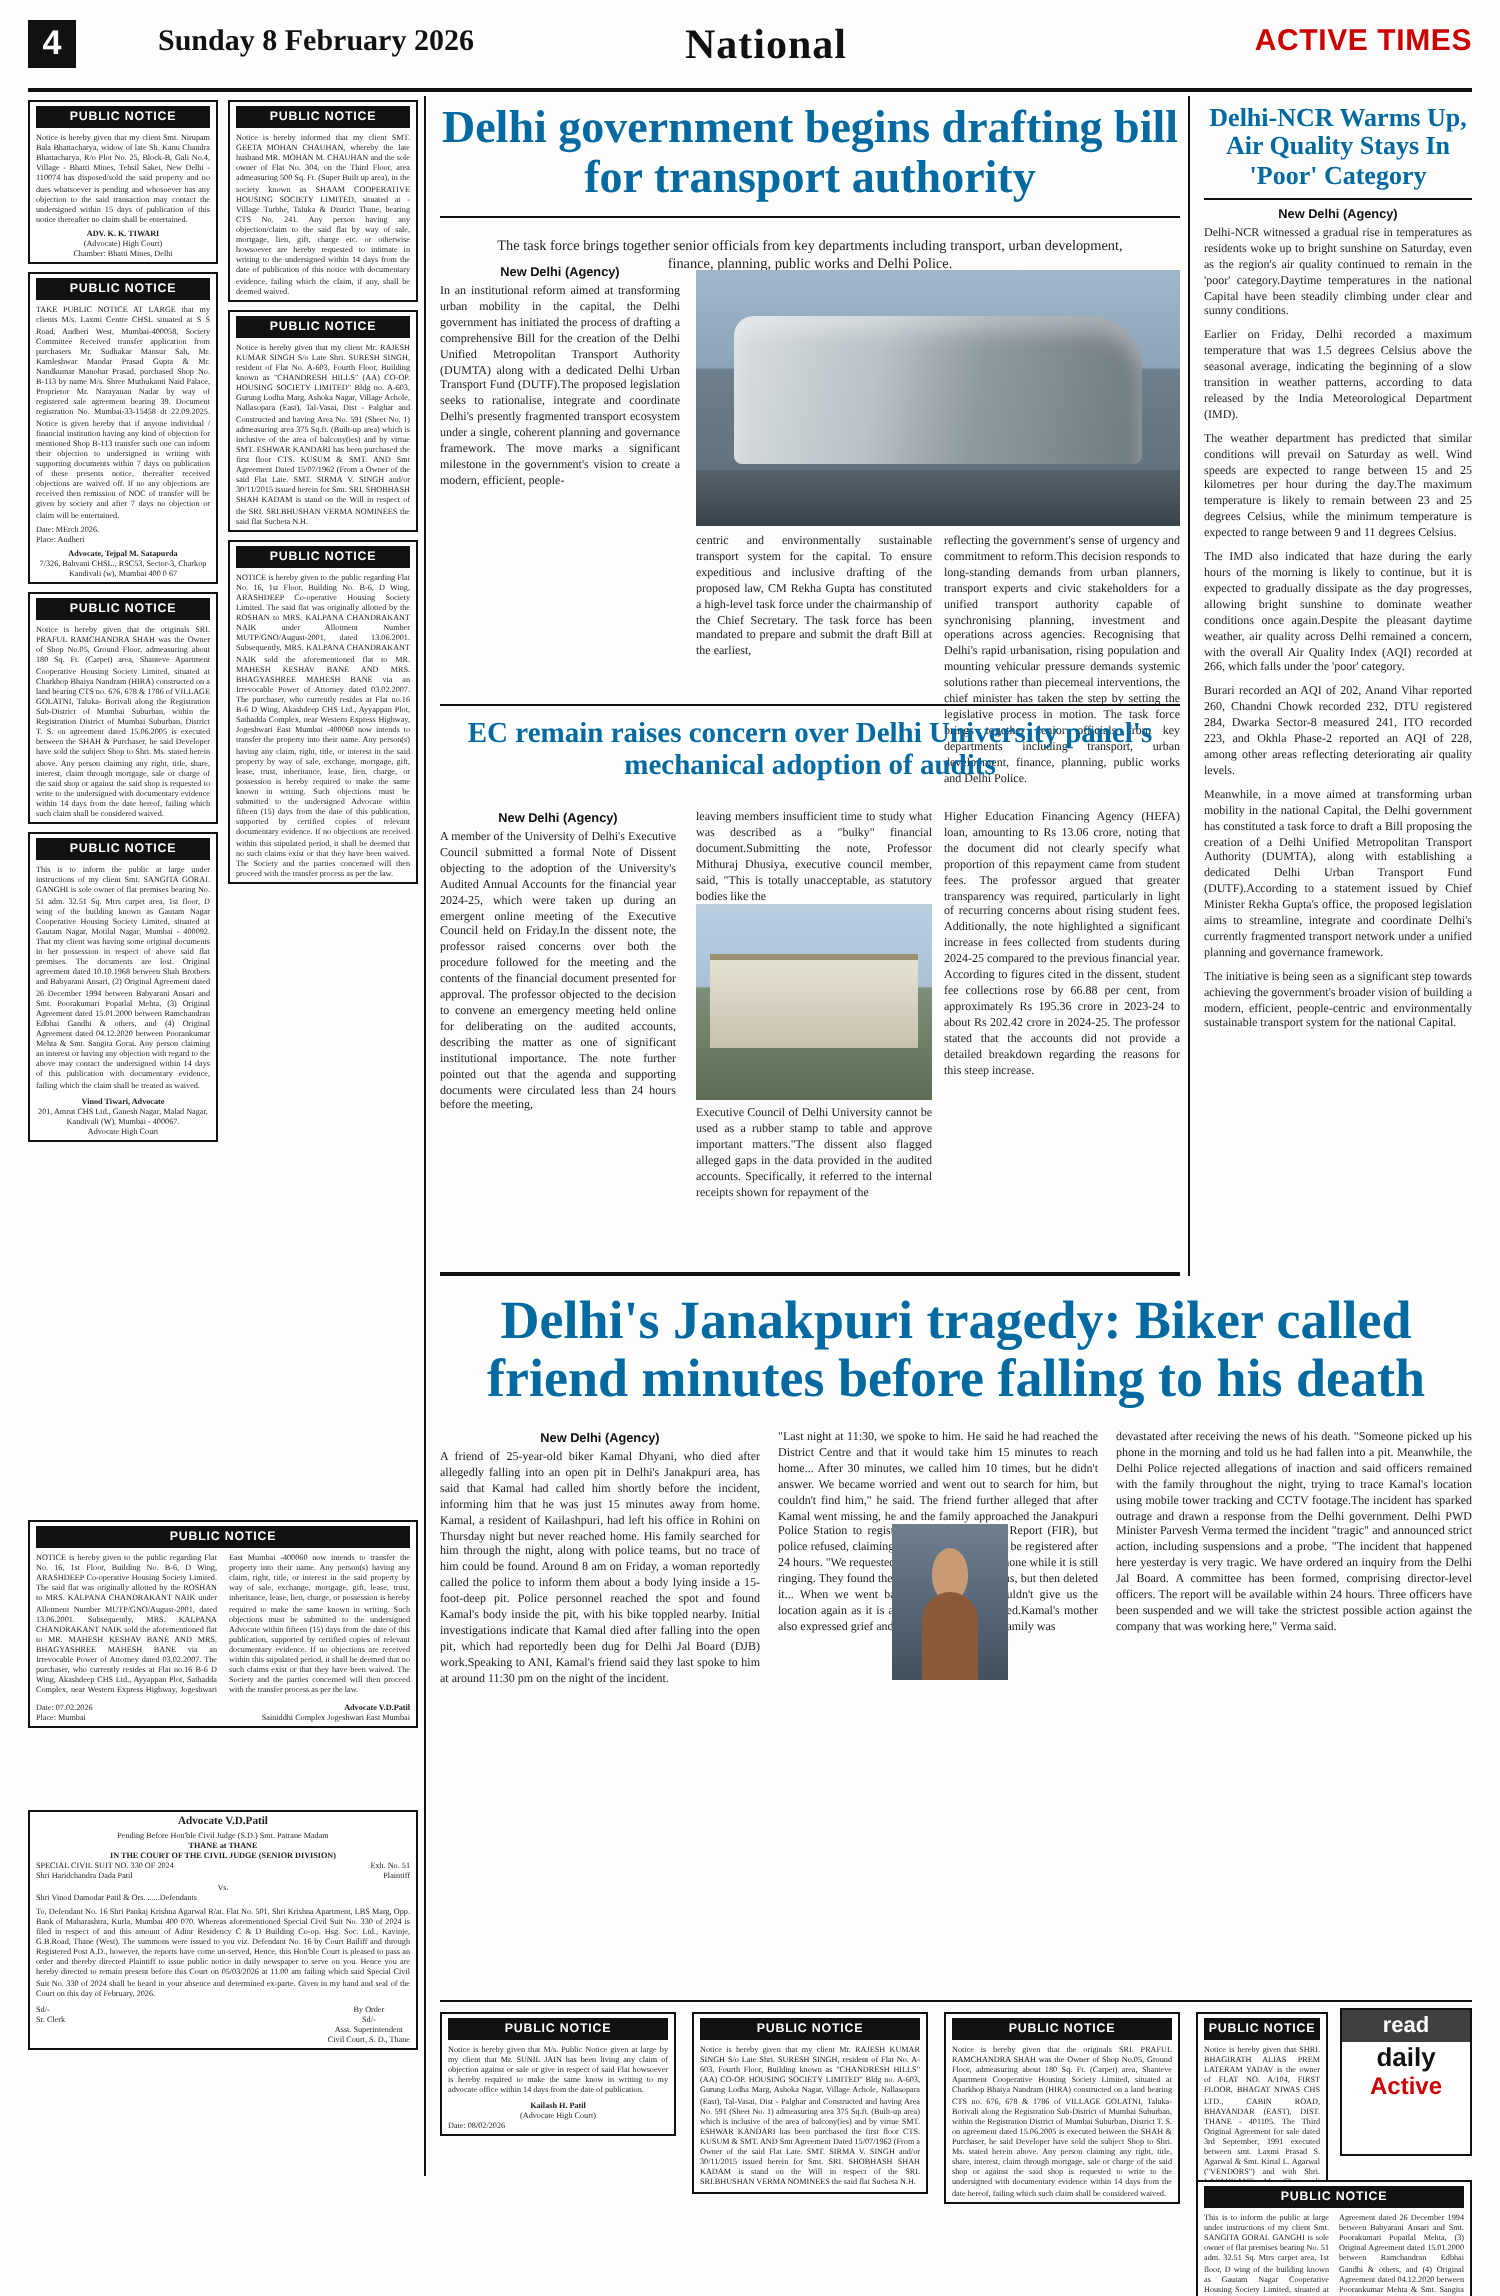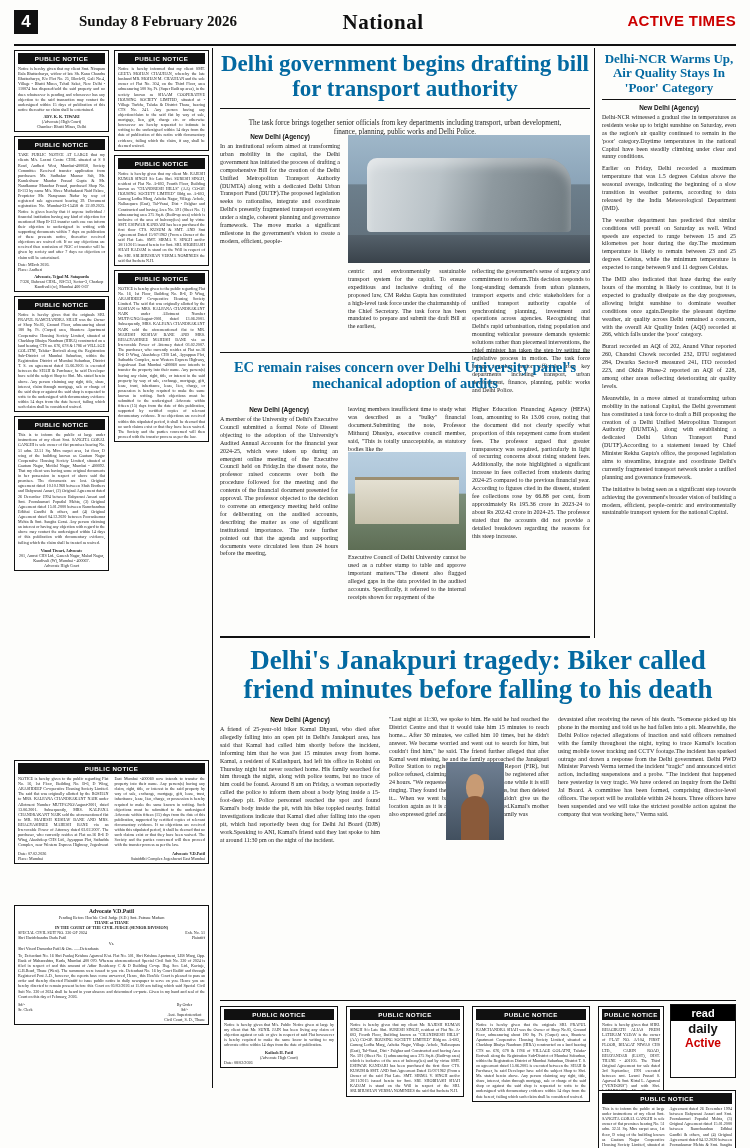--- a/index.html
+++ b/index.html
@@ -50,21 +50,21 @@
   .campus{background:linear-gradient(#b9cfe0 0%,#a9c2d6 42%,#7d8f7a 43%,#5e6e55 100%);}
   .campus:after{content:"";position:absolute;left:6%;top:26%;width:88%;height:44%;
      background:linear-gradient(#e4e0d2,#c8c2ad);border-top:3px solid #9c8f72;}
   .portrait{background:linear-gradient(#6f7f92,#42505f);}
   .portrait:after{content:"";position:absolute;left:26%;top:44%;width:48%;height:56%;
      background:#8a5a3a;border-radius:18px 18px 0 0;}
   .portrait:before{content:"";position:absolute;left:34%;top:16%;width:32%;height:34%;
      background:#c89b74;border-radius:50%;}
 
   .adbox{position:absolute;border:1px solid #111;box-sizing:border-box;}
-  .redbar{background:#000000;color:#fff;}
+  .redbar{background:#404040;color:#fff;}
   .adtitle{font-family:"Liberation Sans",sans-serif;font-weight:bold;}
 </style>
 </head>
 <body>
 
 <div class="page">
 
   <div class="masthead">
     <div class="pagenum">4</div>
     <div class="mast-date">Sunday 8 February 2026</div>

